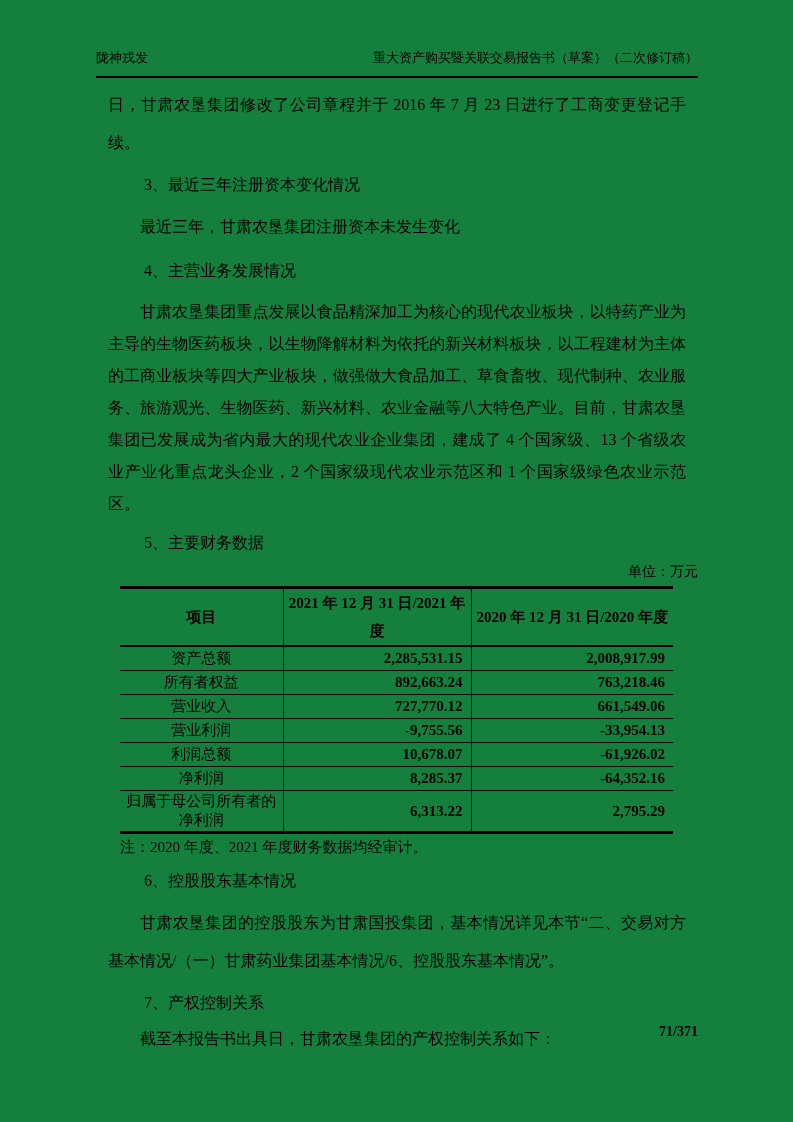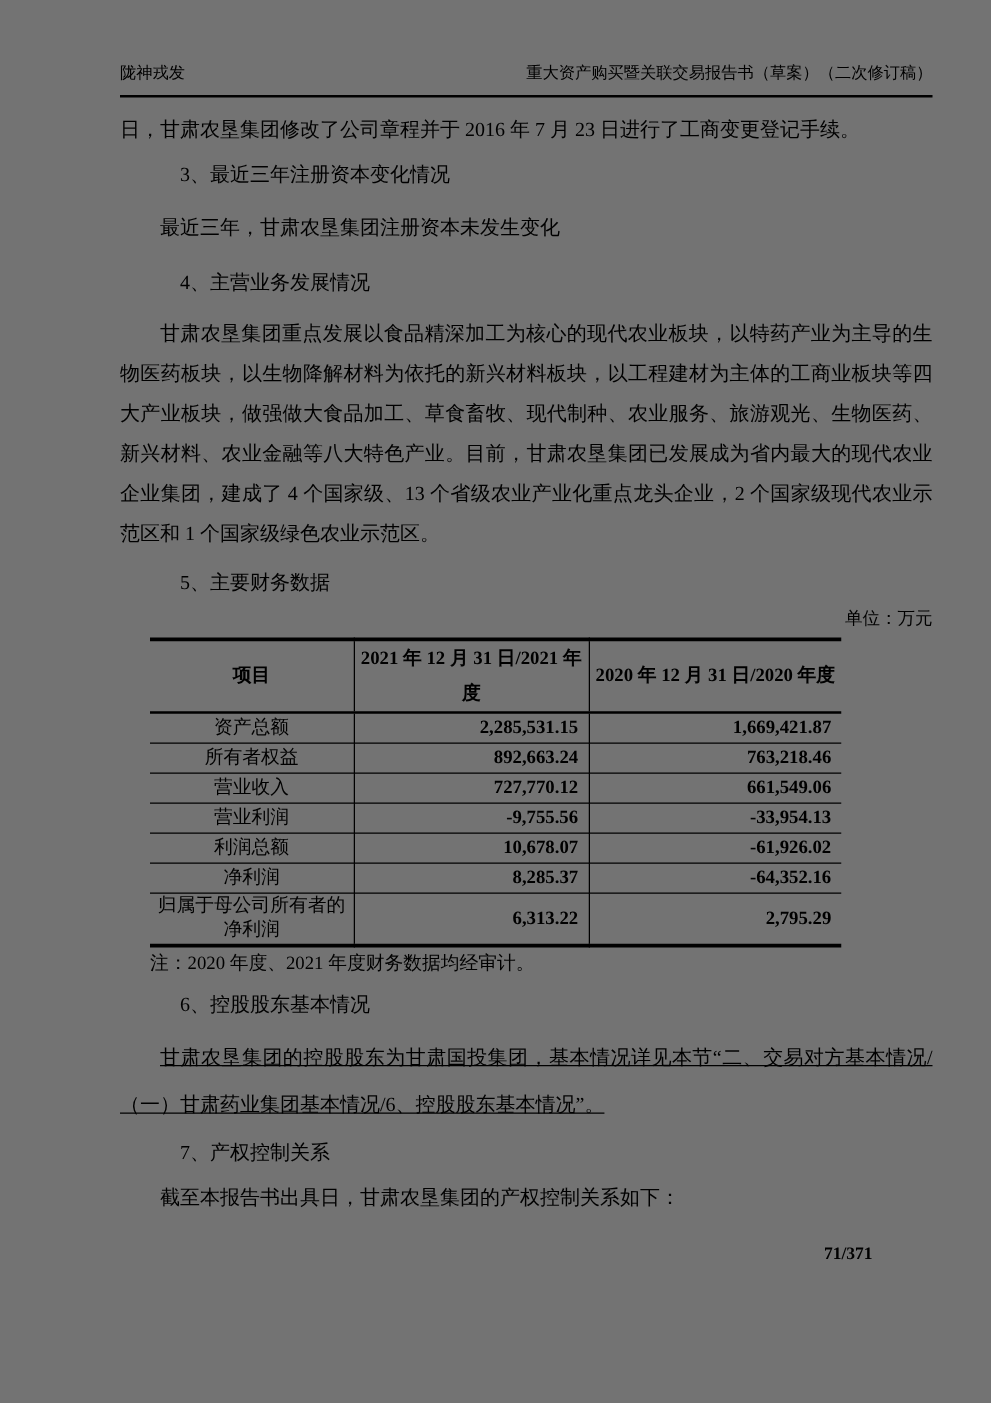--- a/index.html
+++ b/index.html
@@ -1,36 +1,36 @@
 <!DOCTYPE html>
 <html><head>
 <meta charset="utf-8">
 <style>
   html,body { margin:0; padding:0; background:#ffffff; }
   .page {
     position:relative;
     width:793px; height:1122px;
     margin:0 auto;
-    background:#737373;
+    background:#15803d;
     color:#000;
     font-family:"Liberation Serif","DejaVu Serif",serif;
     box-sizing:border-box;
-    padding:48px 47px 0 96px;
+    padding:48px 95px 0 96px;
     overflow:hidden;
   }
   .doc-header {
     display:flex; justify-content:space-between; align-items:flex-end;
     font-size:13px; line-height:20px;
     padding-bottom:8px;
     border-bottom:2px solid #000;
   }
   .para {
     font-size:16px; line-height:38px;
     text-align:justify;
-    margin:0;
+    margin:12px;
   }
   .indent2 { text-indent:32px; }
   .heading {
     font-size:16px; line-height:22px;
     padding-left:48px;
     margin:0;
   }
   #para-cont   { margin-top:8px; }
   #heading-3   { margin-top:6px; }
   #para-3      { margin-top:20px; line-height:22px; }
@@ -57,25 +57,25 @@
   }
   .fin-table th:nth-child(1), .fin-table td:nth-child(1),
   .fin-table th:nth-child(2), .fin-table td:nth-child(2) {
     border-right:1.5px solid #000;
   }
   .col-item { text-align:center; }
   .col-num  { text-align:right; padding-right:8px !important;font-weight:bold; }
   .row-tall td { line-height:19px; padding-top:1px; padding-bottom:1px; }
   .table-note { margin:4px 0 0 24px; font-size:15px; line-height:18px; }
   #heading-6   { margin-top:14px; }
-  #para-6      { margin-top:12px;text-decoration:underline; }
+  #para-6      { margin-top:12px; }
   #heading-7   { margin-top:8px; }
   #para-7      { margin-top:14px; line-height:22px; }
   .page-number {
-    position:absolute; top:995px; right:95px;
+    position:absolute; top:1023px; right:95px;
     font-size:14px; font-weight:bold; line-height:18px;
   }
 </style>
 </head>
 <body>
 
 <div class="page">
 
   <div class="doc-header">
     <span>陇神戎发</span>
@@ -104,21 +104,21 @@
     </colgroup>
     <tbody>
         <tr>
       <th>项目</th>
       <th>2021 年 12 月 31 日/2021 年度</th>
       <th>2020 年 12 月 31 日/2020 年度</th>
     </tr>
     <tr>
       <td class="col-item">资产总额</td>
       <td class="col-num">2,285,531.15</td>
-      <td class="col-num">1,669,421.87</td>
+      <td class="col-num">2,008,917.99</td>
     </tr>
     <tr>
       <td class="col-item">所有者权益</td>
       <td class="col-num">892,663.24</td>
       <td class="col-num">763,218.46</td>
     </tr>
     <tr>
       <td class="col-item">营业收入</td>
       <td class="col-num">727,770.12</td>
       <td class="col-num">661,549.06</td>

